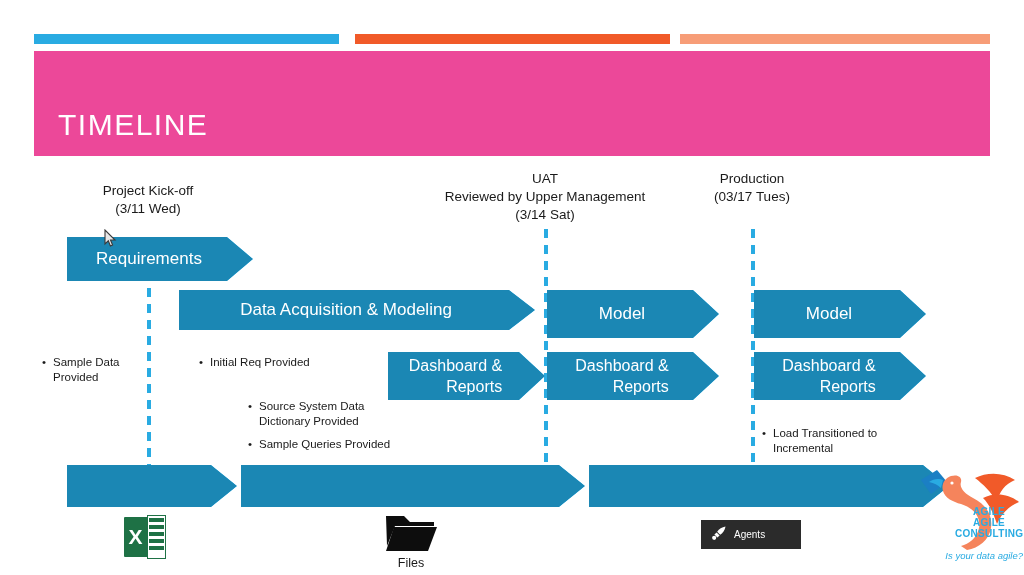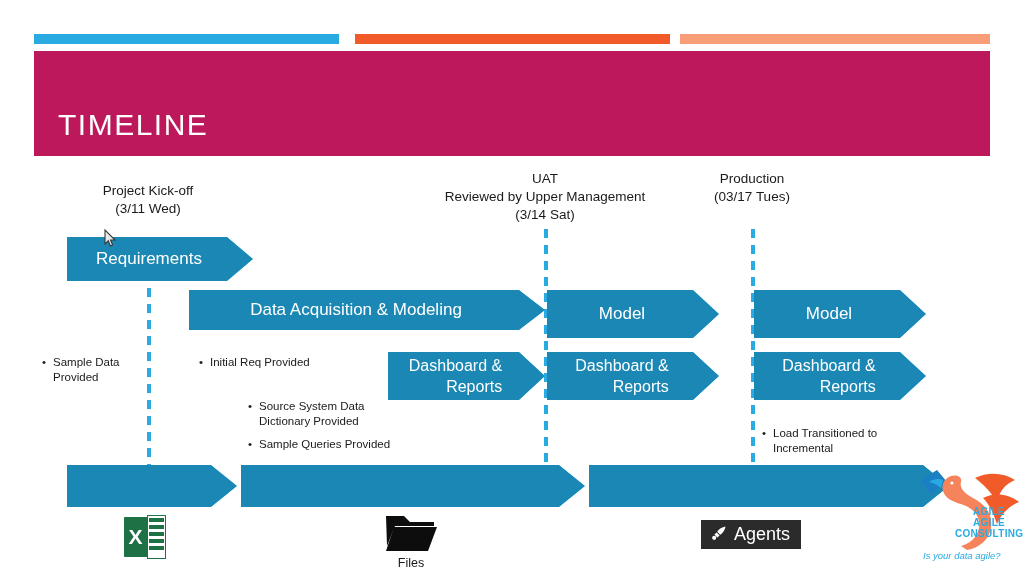--- a/index.html
+++ b/index.html
@@ -26,21 +26,21 @@
   .accent-orange { left: 355px; width: 315px; background: #f15a29; }
   .accent-peach  { left: 680px; width: 310px; background: #f79d77; }
 
   
   .title-banner {
     position: absolute;
     left: 34px;
     top: 51px;
     width: 956px;
     height: 105px;
-    background: #be185d;
+    background: #ec4899;
   }
   .title-text {
     position: absolute;
     left: 24px;
     bottom: 14px;
     color: #ffffff;
     font-size: 30px;
     letter-spacing: 1.5px;
     font-weight: 400;
   }
@@ -175,21 +175,21 @@
     top: 520px;
     width: 100px;
     height: 29px;
     background: #2b2b2b;
     display: flex;
     align-items: center;
     gap: 7px;
     padding-left: 10px;
     box-sizing: border-box;
   }
-  .agents-label { color: #ffffff; font-size: 18px; }
+  .agents-label { color: #ffffff; font-size: 10px; }
 
   .logo {
     position: absolute;
     left: 921px;
     top: 458px;
     width: 103px;
     height: 112px;
   }
   .logo-wordmark {
     position: absolute;
@@ -201,21 +201,21 @@
     font-weight: bold;
     font-size: 10px;
     line-height: 11px;
     letter-spacing: 0.3px;
   }
   .logo-tagline {
     position: absolute;
     left: 2px;
     top: 92px;
     width: 100px;
-    text-align: left;
+    text-align: right;
     color: #29abe2;
     font-style: italic;
     font-size: 9.5px;
   }
 
   
   .cursor { position: absolute; left: 104px; top: 229px; }
 </style>
 </head>
 <body>
@@ -245,21 +245,21 @@
 </div>
 
 <div class="milestone-line" style="left:147px; top:272px; height:200px;"></div>
 <div class="milestone-line" style="left:544px; top:229px; height:243px;"></div>
 <div class="milestone-line" style="left:751px; top:229px; height:243px;"></div>
 
 <div class="arrow chev" style="left:67px; top:237px; width:186px; height:44px;">
   <span class="arrow-label big">Requirements</span>
 </div>
 
-<div class="arrow chev" style="left:189px; top:290px; width:356px; height:40px;">
+<div class="arrow chev" style="left:179px; top:290px; width:356px; height:40px;">
   <span class="arrow-label big">Data Acquisition &amp; Modeling</span>
 </div>
 
 <div class="arrow chev" style="left:547px; top:290px; width:172px; height:48px;">
   <span class="arrow-label big">Model</span>
 </div>
 
 <div class="arrow chev" style="left:754px; top:290px; width:172px; height:48px;">
   <span class="arrow-label big">Model</span>
 </div>

